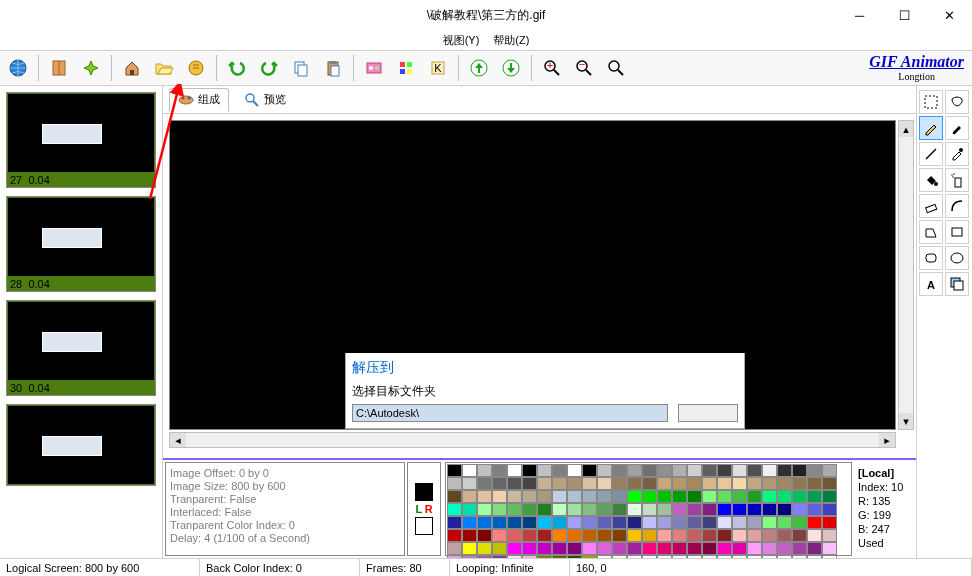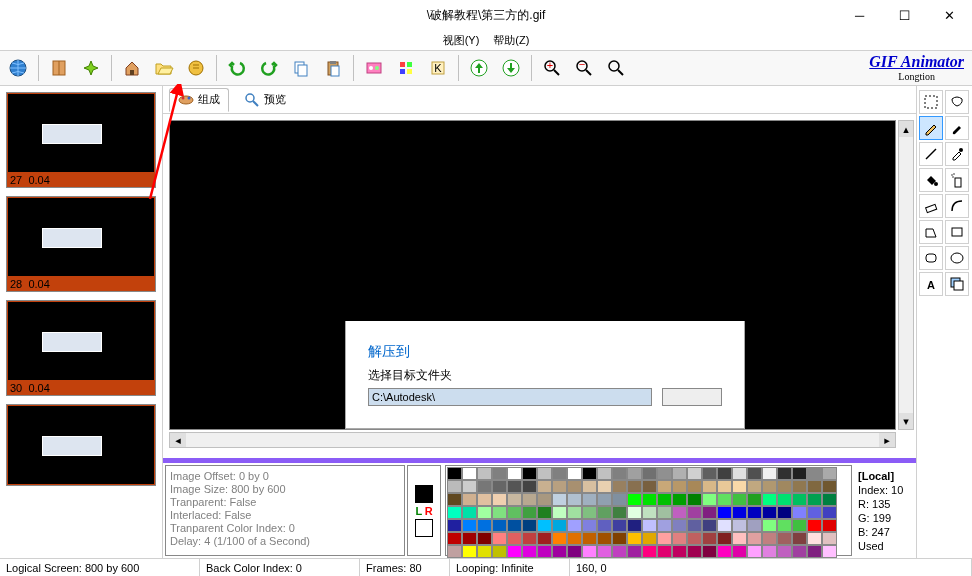--- a/index.html
+++ b/index.html
@@ -10,46 +10,46 @@
 .titlebar .wincontrols div { width: 45px; height: 30px; display: flex; align-items: center; justify-content: center; font-size: 13px; }
 .menubar { height: 20px; display: flex; align-items: center; justify-content: center; gap: 14px; font-size: 12px; }
 .toolbar { height: 36px; border-top: 1px solid #d0d0d0; border-bottom: 1px solid #d0d0d0; background: #f8f8f8; display: flex; align-items: center; padding: 0 4px; gap: 4px; position: relative; }
 .toolbar .tb-btn { width: 28px; height: 28px; display: flex; align-items: center; justify-content: center; border: 1px solid transparent; border-radius: 2px; }
 .toolbar .sep { width: 1px; height: 26px; background: #c0c0c0; margin: 0 2px; }
 .toolbar .brand { position: absolute; right: 8px; top: 2px; text-align: center; }
 .toolbar .brand .b1 { font-family: "Times New Roman", serif; font-style: italic; font-weight: bold; color: #0000cc; font-size: 16px; text-decoration: underline; }
 .toolbar .brand .b2 { font-family: "Times New Roman", serif; font-size: 10px; color: #000; }
 .main { display: flex; height: 472px; }
 .frames-panel { width: 163px; border-right: 1px solid #d0d0d0; overflow-y: auto; padding: 6px; display: flex; flex-direction: column; gap: 8px; }
-.frame-thumb { border: 1px solid #888; background: #c2410c; }
+.frame-thumb { border: 1px solid #888; background: #4d7c0f; }
 .frame-thumb .img { height: 78px; background: #000; margin: 1px; position: relative; }
 .frame-thumb .img .shape { position: absolute; left: 34px; top: 30px; width: 60px; height: 20px; background: #dde5f0; border: 1px solid #fff; }
 .frame-thumb .info { padding: 1px 3px; font-size: 11px; }
 .center { flex: 1; display: flex; flex-direction: column; position: relative; }
 .tabbar { height: 28px; display: flex; align-items: center; padding-left: 6px; gap: 6px; border-bottom: 1px solid #d0d0d0; }
 .tab { display: flex; align-items: center; gap: 4px; padding: 3px 8px; border: 1px solid transparent; border-radius: 3px 3px 0 0; font-size: 12px; }
 .tab.active { background: #fff; border-color: #c0c0c0; border-bottom-color: #fff; }
 .canvas-area { flex: 1; background: #fff; position: relative; overflow: hidden; }
 .canvas-inner { position: absolute; left: 6px; top: 6px; right: 20px; height: 310px; background: #000; border: 1px solid #888; }
 .canvas-inner .dialog-outer { position: absolute; left: 175px; bottom: 0; width: 400px; }
 .dialog-outer .d-title { background: #dcdcdc; height: 22px; display: flex; align-items: center; padding: 0 8px; font-size: 12px; color: #444; font-weight: bold; border: 1px solid #aaa; position: relative; }
 .dialog-outer .d-title .d-ctrl { position: absolute; right: 4px; font-size: 11px; color: #555; letter-spacing: 4px; }
-.dialog-outer .d-body { background: #fff; border: 1px solid #aaa; border-top: none; padding: 22px; }
+.dialog-outer .d-body { background: #fff; border: 1px solid #aaa; border-top: none; padding: 6px; }
 .dialog-outer .d-body .h { font-size: 14px; color: #0066cc; margin-bottom: 6px; }
 .dialog-outer .d-body .lbl { font-size: 12px; margin-bottom: 4px; }
 .dialog-outer .d-body .row { display: flex; gap: 10px; }
 .dialog-outer .d-body input { flex: 1; border: 1px solid #888; height: 18px; background: #cde; font-size: 11px; padding: 0 3px; }
 .dialog-outer .d-body .btn { width: 60px; height: 18px; border: 1px solid #888; background: #eee; }
 .hscroll { position: absolute; left: 6px; right: 20px; bottom: 110px; height: 16px; background: #f0f0f0; border: 1px solid #c0c0c0; display: flex; }
 .hscroll .arr { width: 16px; background: #e0e0e0; display: flex; align-items: center; justify-content: center; }
 .hscroll .track { flex: 1; }
 .vscroll { position: absolute; right: 2px; top: 6px; width: 16px; height: 310px; background: #f0f0f0; border: 1px solid #c0c0c0; display: flex; flex-direction: column; }
 .vscroll .arr { height: 16px; background: #e0e0e0; display: flex; align-items: center; justify-content: center; }
 .vscroll .track { flex: 1; }
-.bottom-panel { height: 100px; border-top: 5px solid #8b5cf6; display: flex; justify-content: space-between; }
+.bottom-panel { height: 100px; border-top: 2px solid #8b5cf6; display: flex; justify-content: space-between; }
 .info-panel { width: 240px; border: 1px solid #888; margin: 2px; padding: 4px; font-size: 10px; color: #808080; line-height: 13px; }
 .lr-box { width: 34px; margin: 2px 4px 2px 0; border: 1px solid #888; display: flex; flex-direction: column; align-items: center; justify-content: center; gap: 2px; }
 .lr-box .sw { width: 18px; height: 18px; border: 1px solid #000; }
 .lr-box .lbl { font-size: 9px; font-weight: bold; }
 .palette { flex: 1; margin: 2px 0; display: flex; flex-wrap: wrap; align-content: flex-start; gap: 0; border: 1px solid #888; padding: 1px; }
 .palette .sw { width: 15px; height: 13px; border: 1px solid #888; }
 .palette .sw.na { background: #fff; position: relative; }
 .palette .sw.na::after { content: ""; position: absolute; left: 2px; right: 2px; top: 50%; border-top: 1px solid #888; transform: rotate(-45deg); }
 .color-info { width: 60px; margin: 2px; padding: 4px; font-size: 10px; line-height: 14px; }
 .color-info b { font-weight: bold; }

